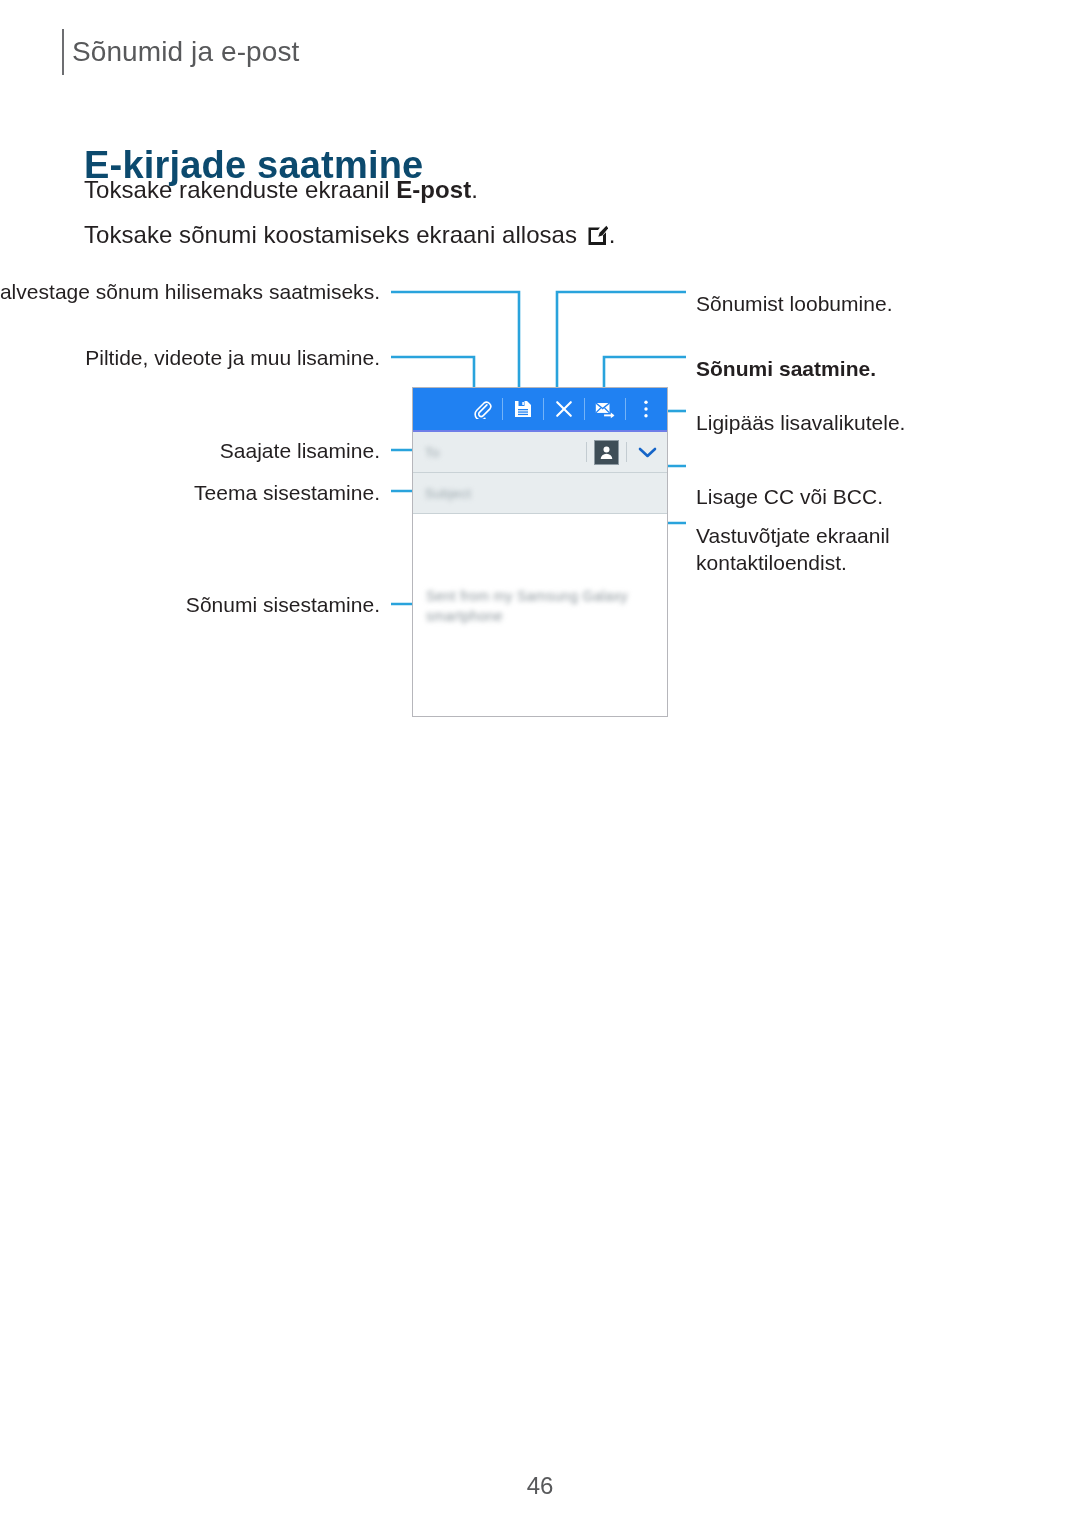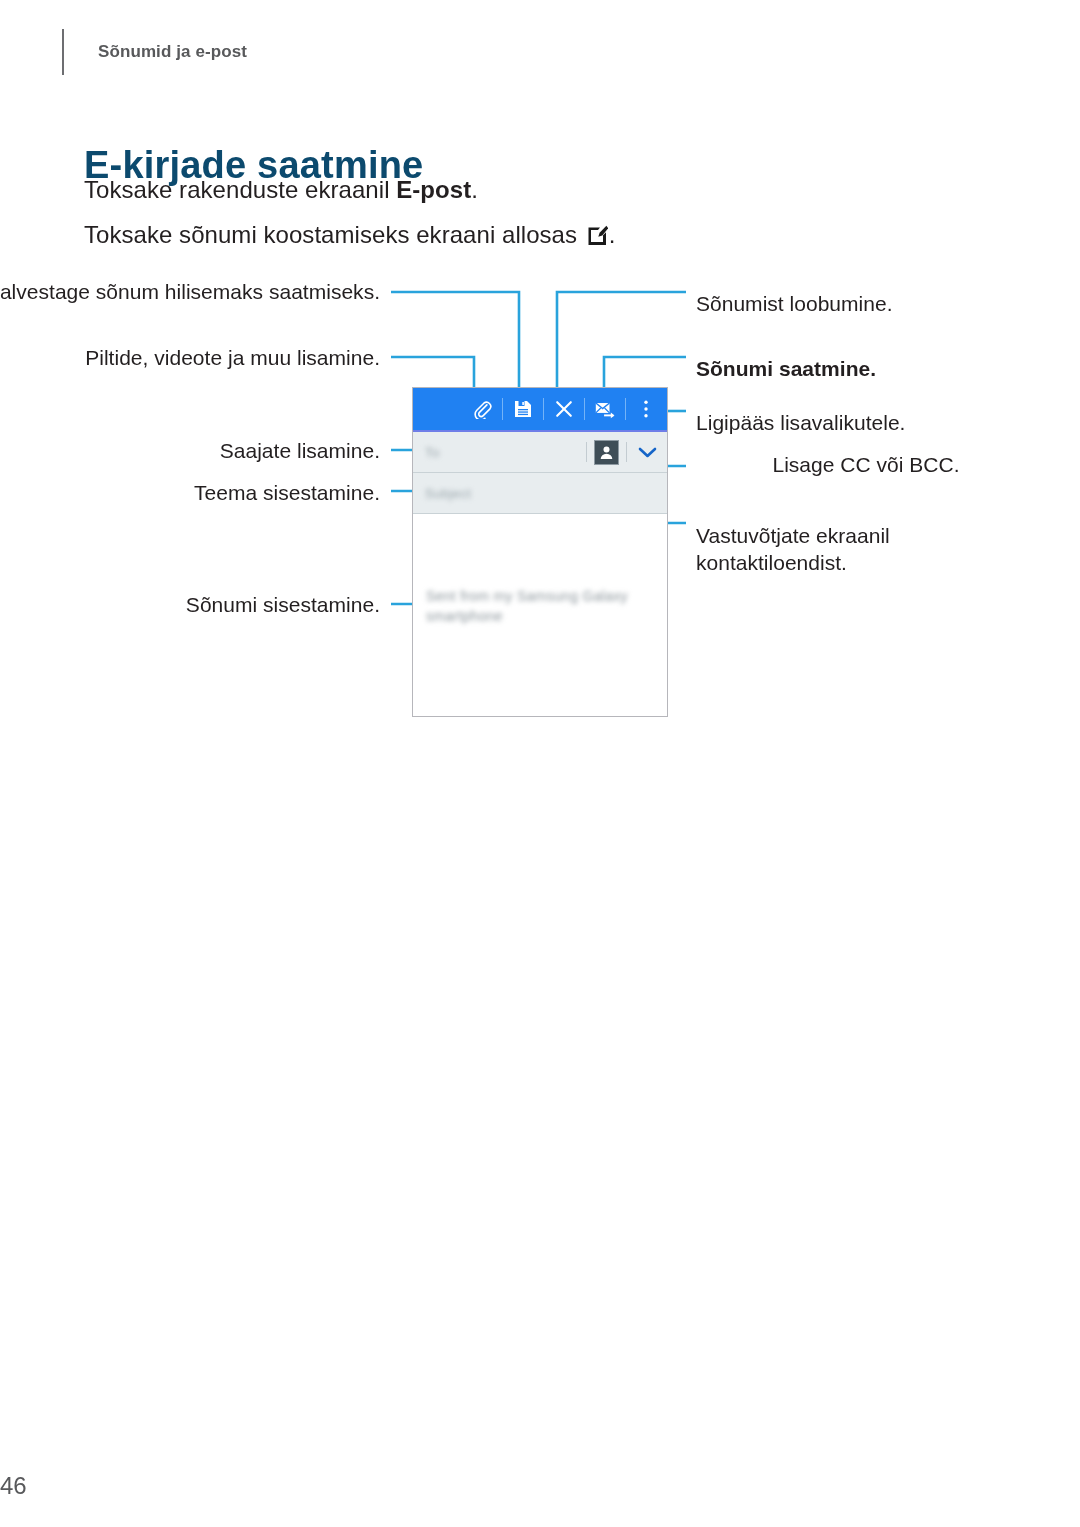--- a/index.html
+++ b/index.html
@@ -25,26 +25,25 @@
     display: flex;
     align-items: center;
   }
   #header-rule {
     width: 2px;
     height: 46px;
     background: #6d6e71;
     flex: 0 0 auto;
   }
   #header-text {
-    margin-left: 34px;
-    font-size: 17px;
+    margin-left: 8px;
+    font-size: 28px;
     color: #58595b;
     letter-spacing: 0.1px;
     white-space: nowrap;
-    font-weight: bold;
   }
 
   
   #page-title {
     position: absolute;
     left: 84px;
     top: 119px;
     font-size: 38px;
     font-weight: bold;
     color: #0c4a6e;
@@ -88,21 +87,21 @@
 
   #label-save-later       { right: 700px; top: 278px; width: 420px; }
   #label-add-media        { right: 700px; top: 344px; width: 420px; }
   #label-add-recipients   { right: 700px; top: 437px; width: 420px; }
   #label-enter-subject    { right: 700px; top: 479px; width: 420px; }
   #label-enter-message    { right: 700px; top: 591px; width: 420px; }
 
   #label-discard          { left: 696px; top: 279px; width: 340px; }
   #label-send             { left: 696px; top: 344px; width: 340px; font-weight: bold; }
   #label-more-options     { left: 696px; top: 398px; width: 340px; }
-  #label-cc-bcc           { left: 696px; top: 440px; width: 340px; text-align: center; }
+  #label-cc-bcc           { left: 696px; top: 472px; width: 340px; }
   #label-pick-contacts    { left: 696px; top: 511px; width: 340px; }
 
   
   #leader-lines {
     position: absolute;
     left: 0;
     top: 0;
     width: 1080px;
     height: 1527px;
     pointer-events: none;
@@ -204,20 +203,21 @@
     letter-spacing: 0.3px;
     user-select: none;
   }
 
   
   #page-number {
     position: absolute;
     left: 0;
     right: 0;
     top: 1472px;
+    text-align: center;
     font-size: 24px;
     color: #58595b;
   }
 </style>
 </head>
 <body>
 
 <div id="running-header">
   <div id="header-rule"></div>
   <div id="header-text">Sõnumid ja e-post</div>

